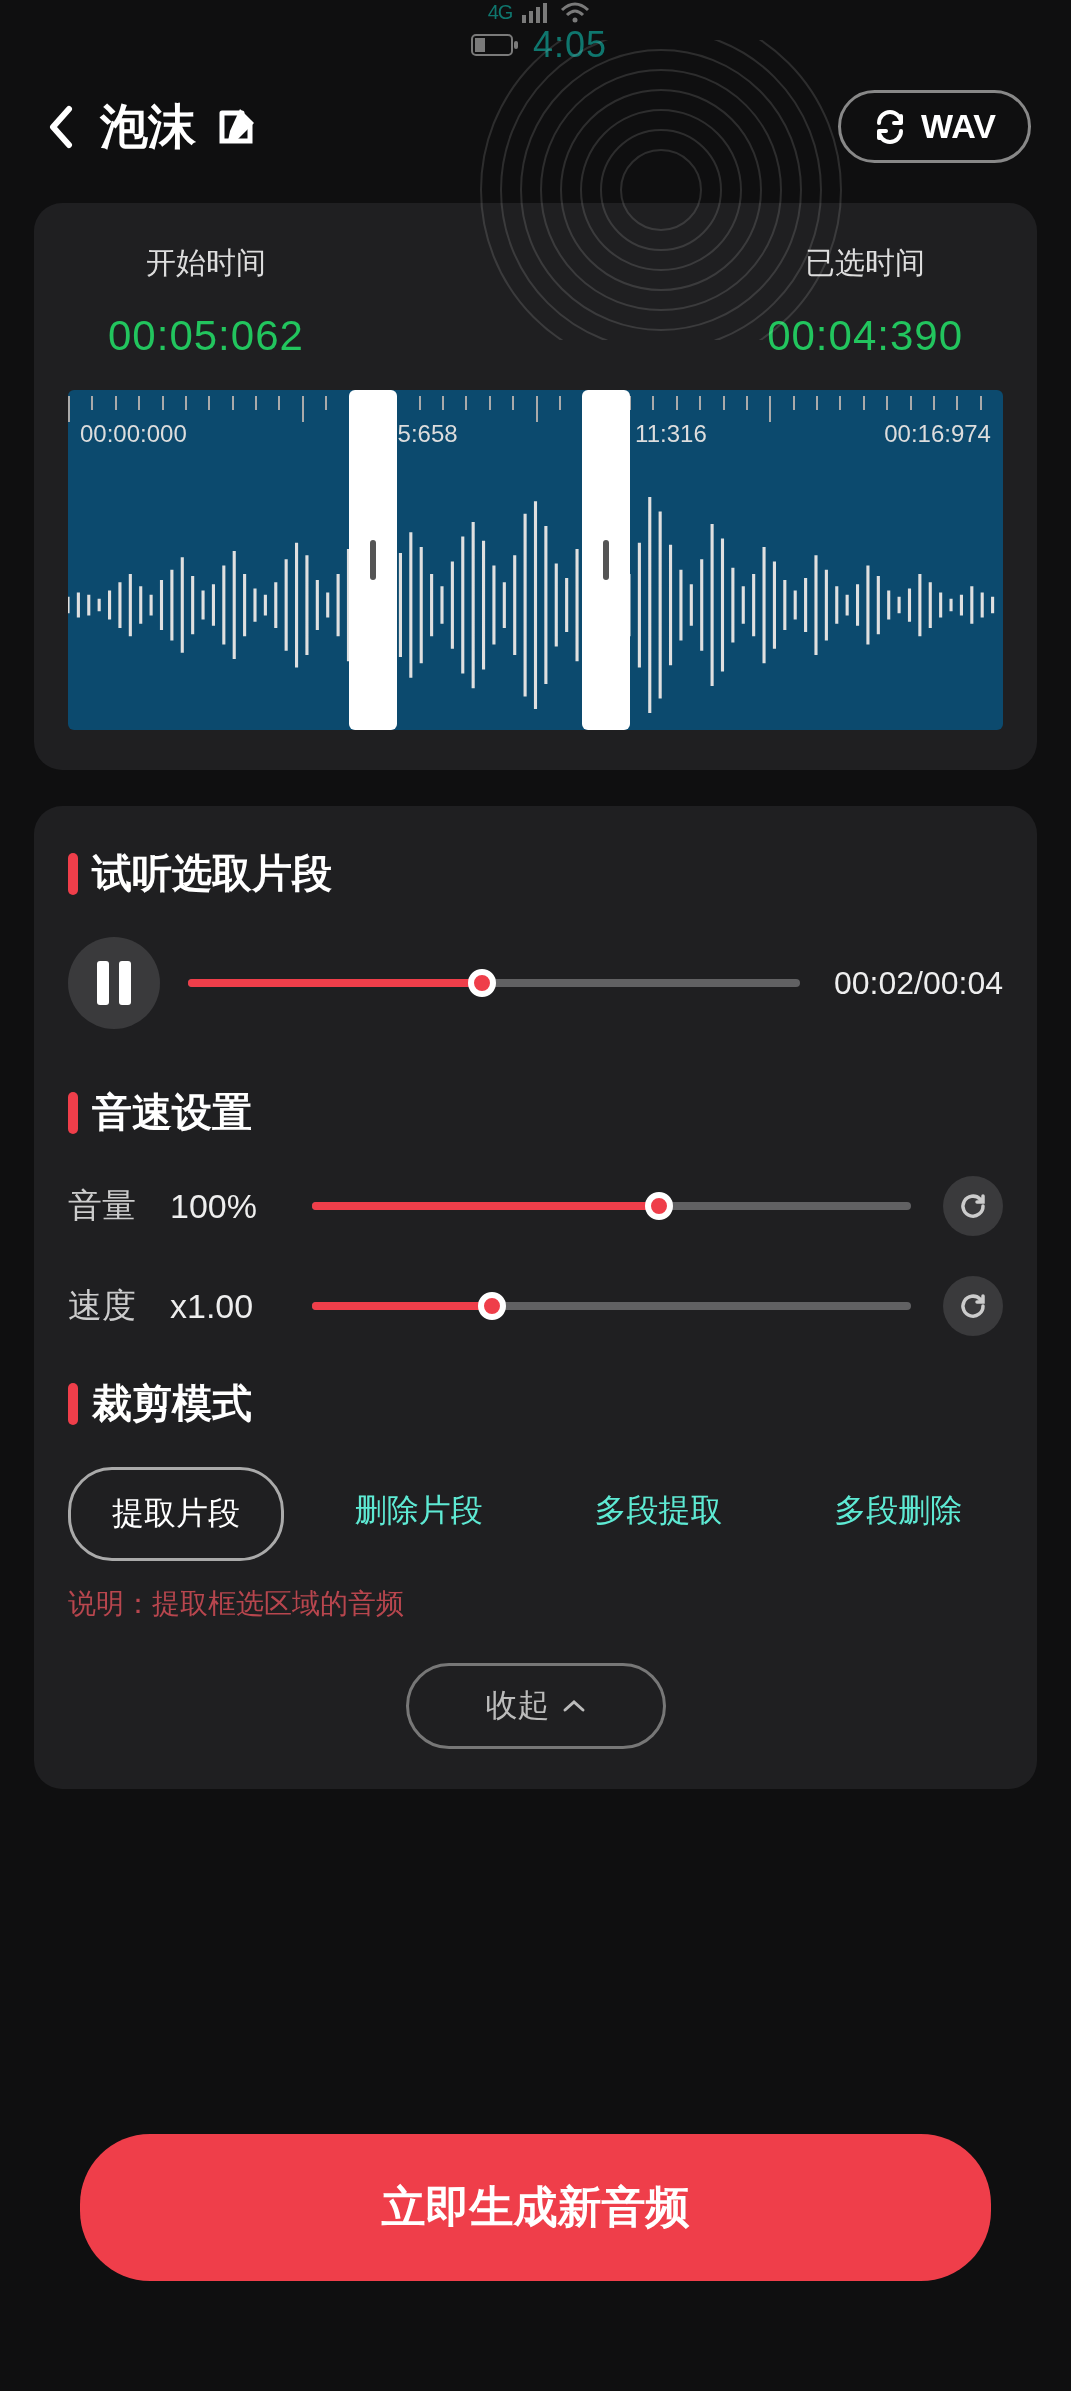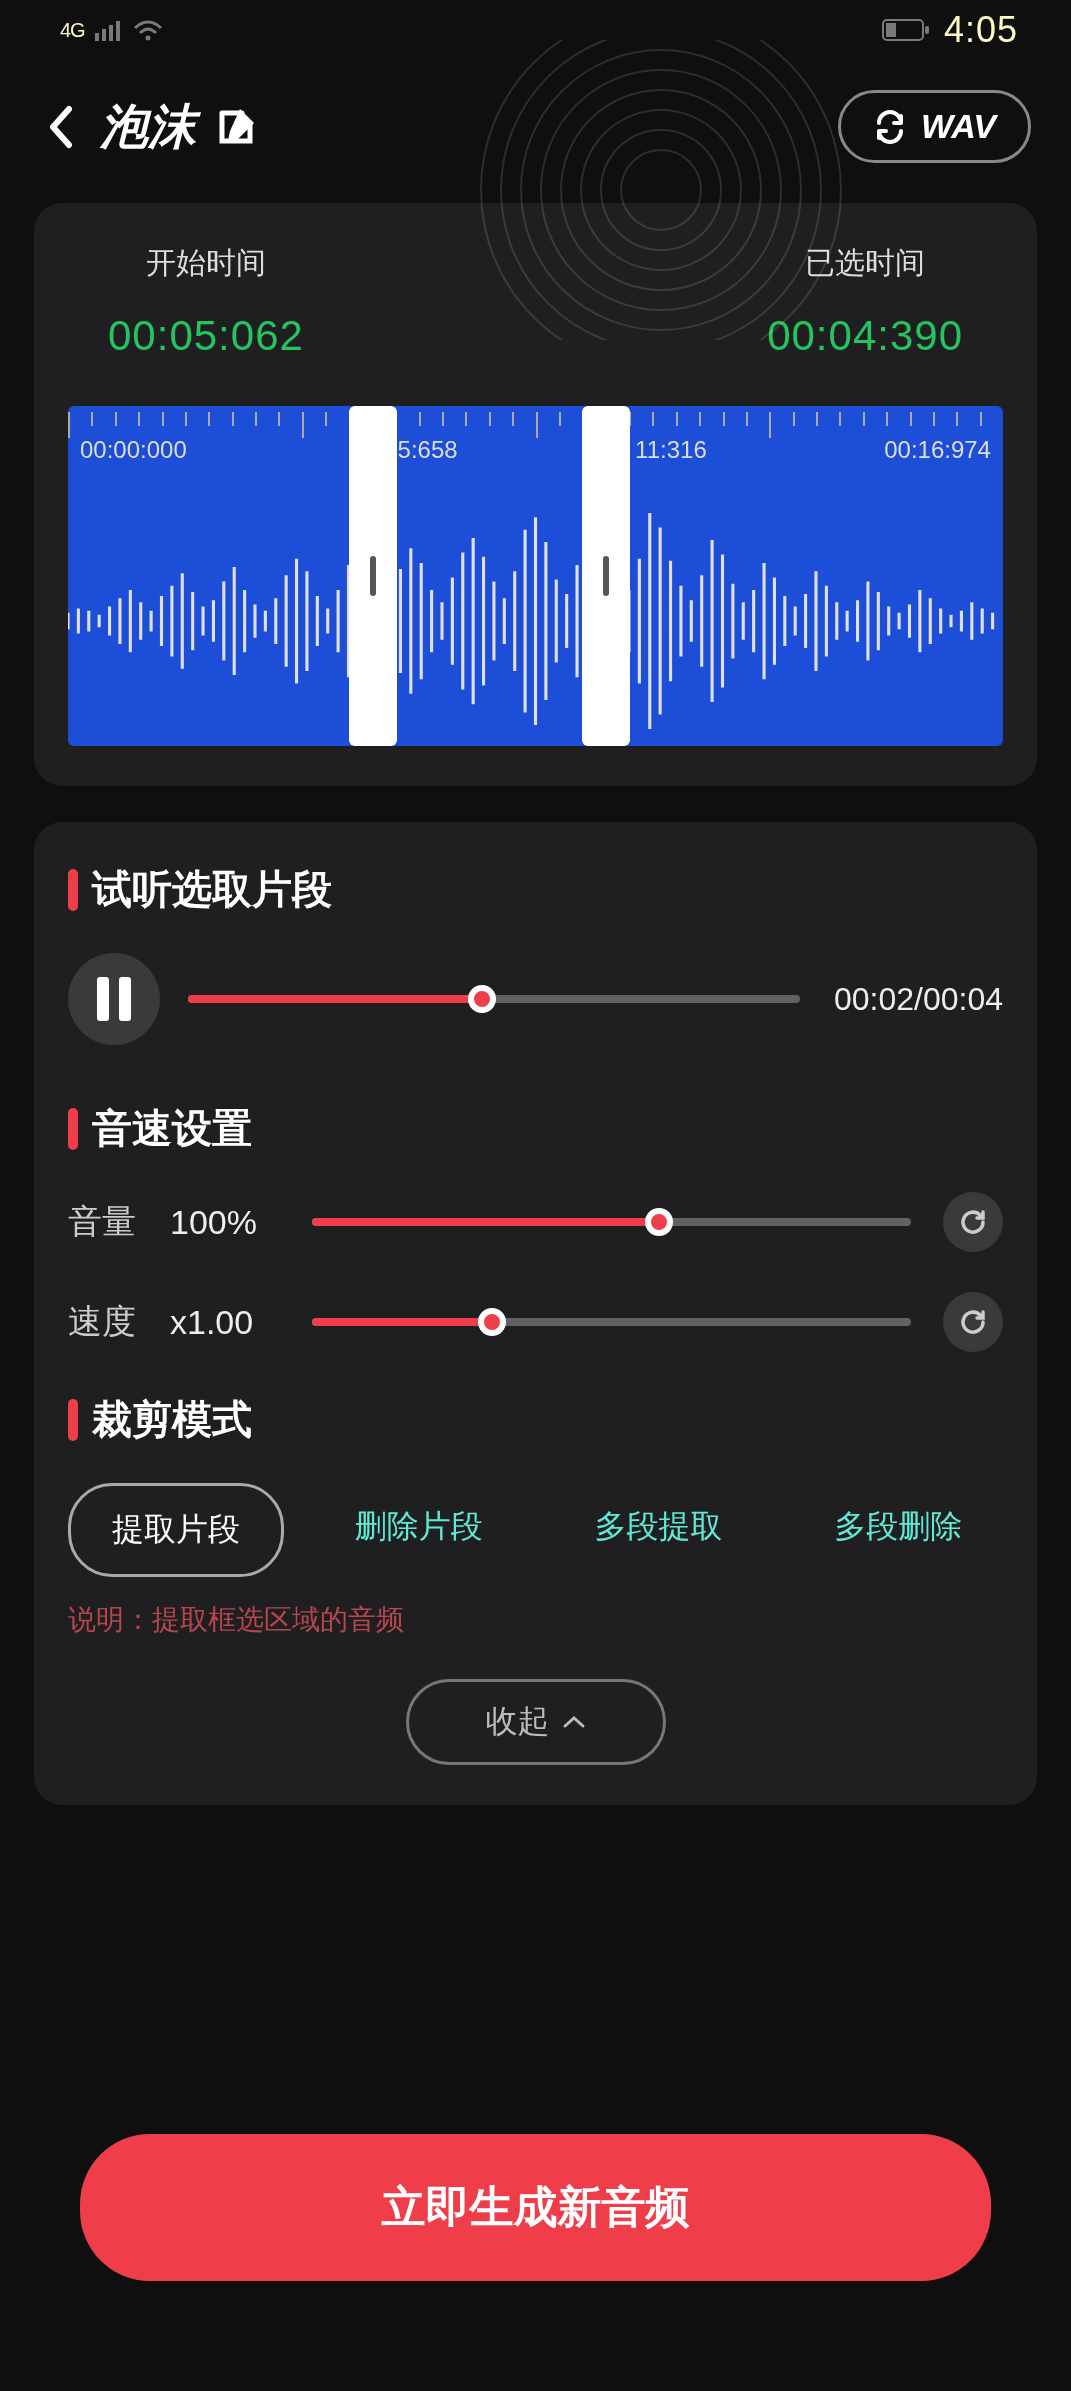--- a/index.html
+++ b/index.html
@@ -13,34 +13,34 @@
     position: relative;
   }
 
   
   .status-bar {
     height: 60px;
     display: flex;
     justify-content: space-between;
     align-items: center;
     padding: 0 53px 0 60px;
-    color: #fef9c3;
+    color: #0f766e;
     font-size: 28px;
+    flex-direction: column;
   }
   .status-left { display: flex; align-items: center; gap: 10px; }
   .status-right { display: flex; align-items: center; gap: 14px; }
   .sb-4g { font-size: 20px; font-weight: 500; letter-spacing: -1px; }
   .sb-time { font-size: 36px; letter-spacing: 1px; }
 
   
   .header {
     display: flex;
     align-items: center;
     padding: 30px 40px 40px 40px;
-    font-style: italic;
   }
   .back { width: 40px; height: 60px; display:flex; align-items:center; justify-content:center; }
   .title { font-size: 48px; font-weight: 600; margin-left: 20px; }
   .edit { width: 56px; height: 56px; margin-left: 12px; display:flex; align-items:center; justify-content:center; }
   .format-btn {
     margin-left: auto;
     border: 3px solid #888;
     border-radius: 40px;
     padding: 14px 32px;
     display: flex;
@@ -59,26 +59,25 @@
     padding: 40px 34px;
   }
 
   
   .time-row { display: flex; justify-content: space-between; text-align: center; padding: 0 40px 30px 40px; }
   .time-col .tlabel { font-size: 30px; color: #ddd; margin-bottom: 28px; }
   .time-col .tval { font-size: 42px; font-weight: 500; color: #22c55e; letter-spacing: 1px; }
 
   
   .wave-wrap {
-    background: #1d4ed8;
+    background: #0c4a6e;
     border-radius: 6px;
     height: 340px;
     position: relative;
     overflow: hidden;
-    margin-top: 16px;
   }
   .wave-ticks {
     position: absolute; top: 0; left: 0; right: 0; height: 40px;
     display: flex;
   }
   .wave-ticks span {
     flex: 1; border-left: 2px solid #aaa; height: 14px; margin-top: 6px;
   }
   .wave-ticks span.long { height: 26px; }
   .wave-time-labels {

